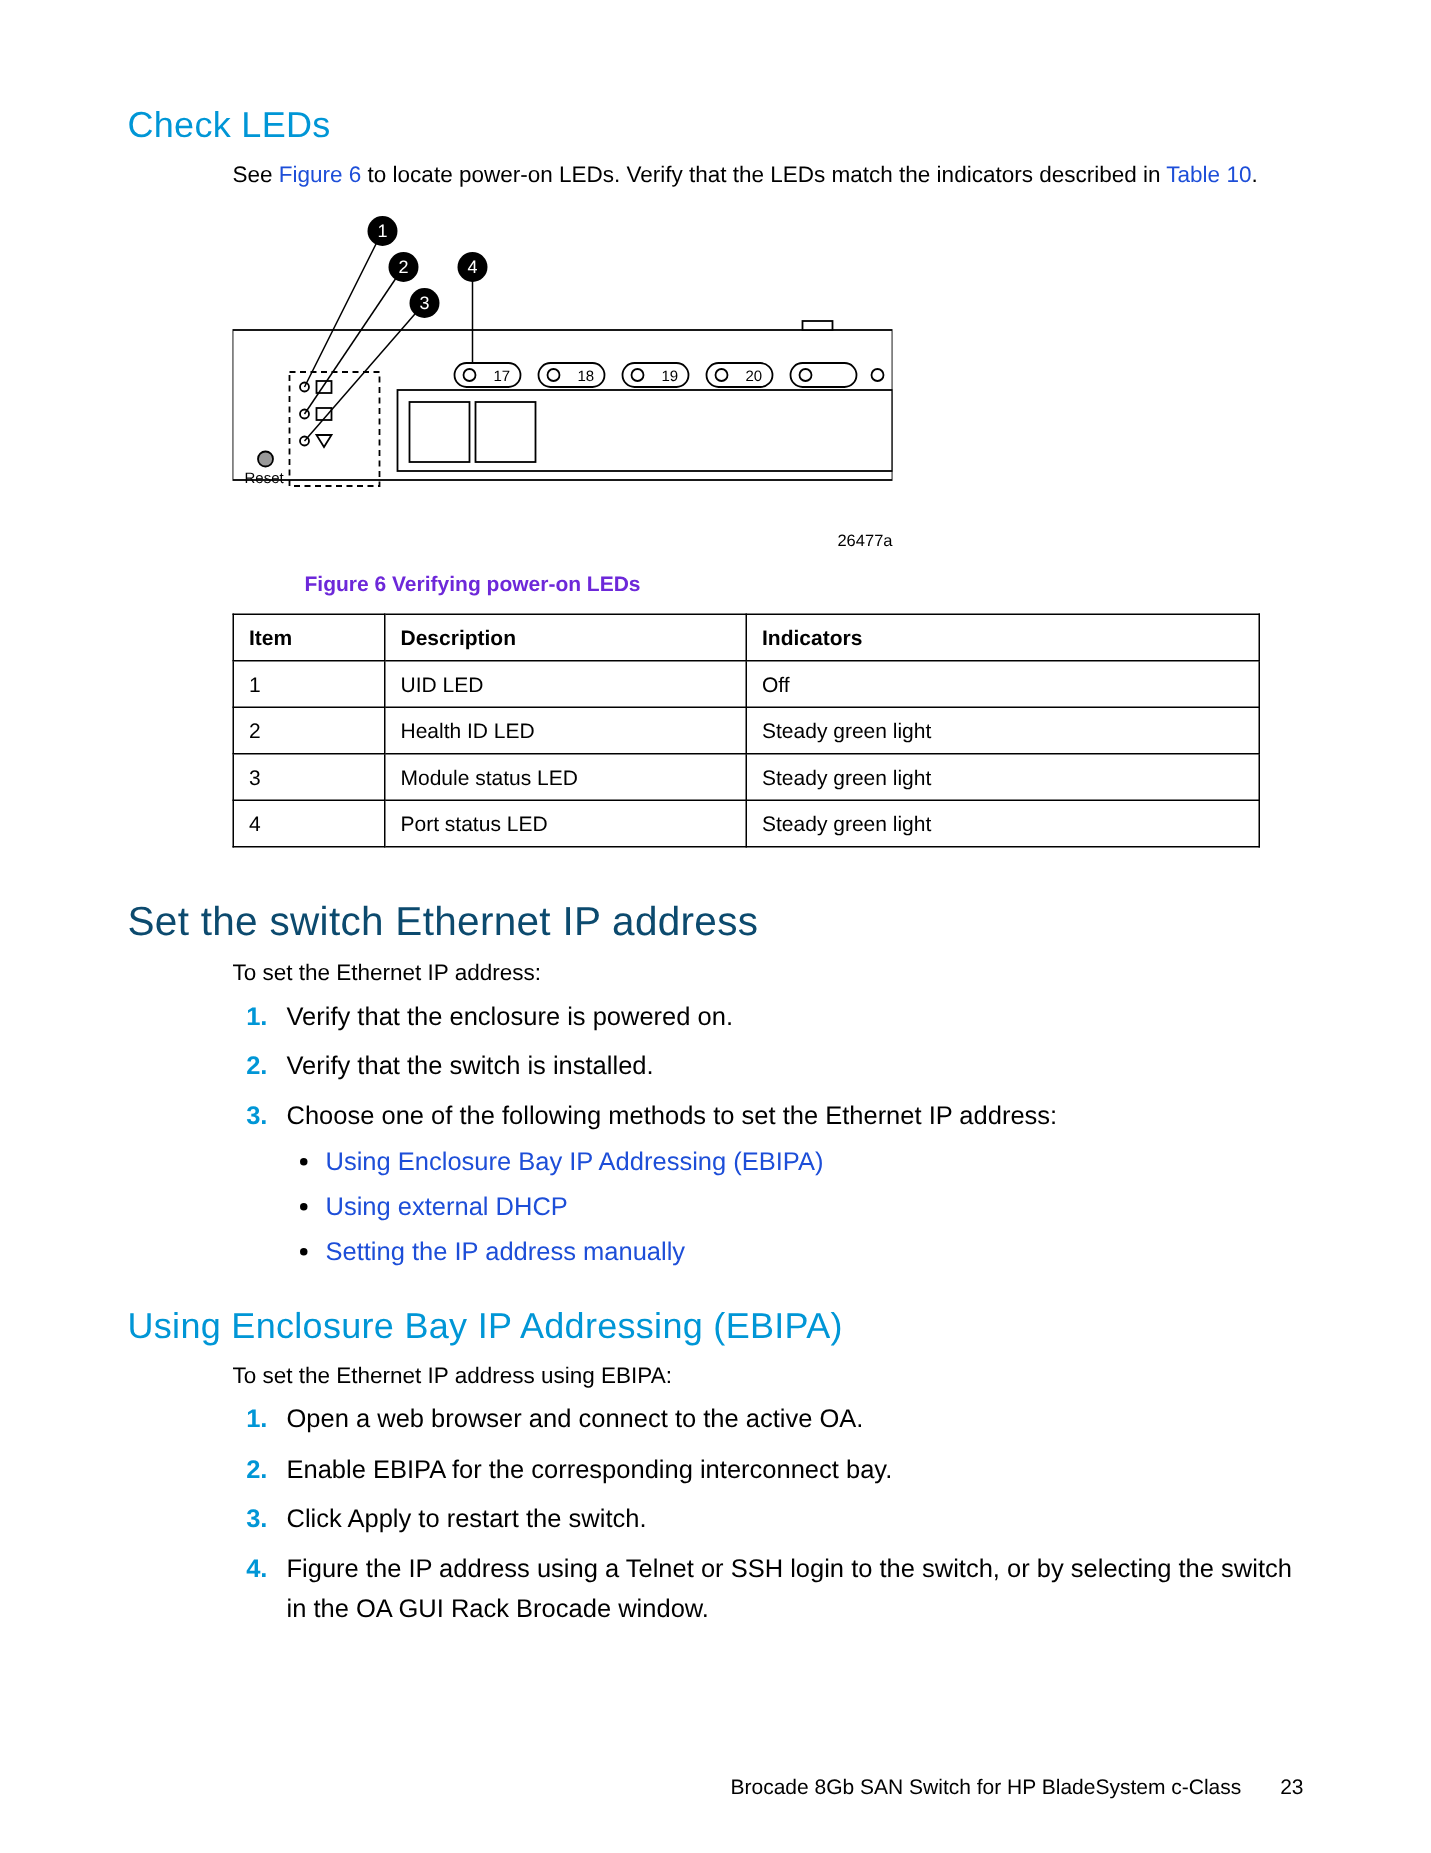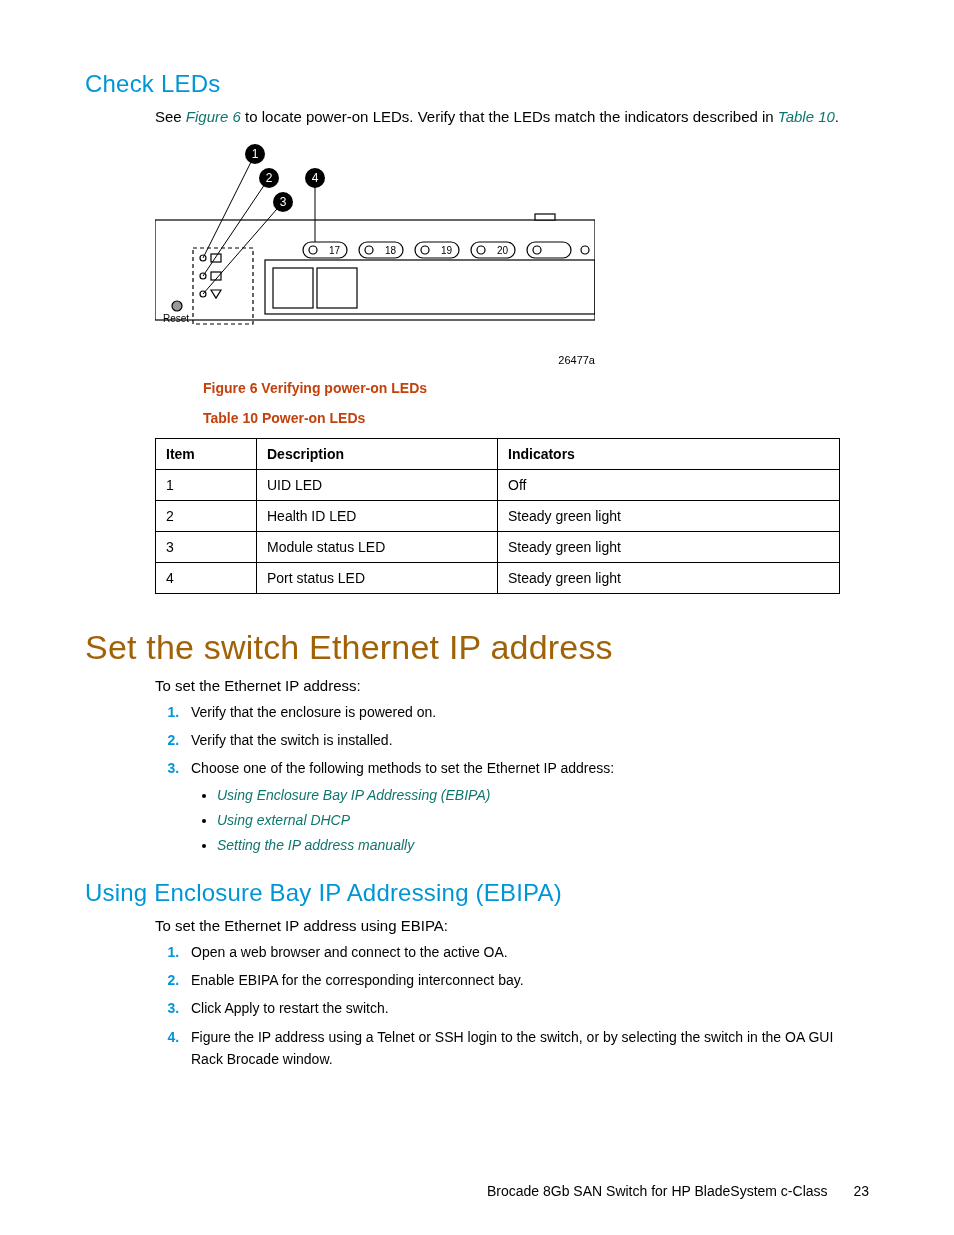--- a/index.html
+++ b/index.html
@@ -1,28 +1,28 @@
 <!DOCTYPE html>
 <html><head>
 <meta charset="utf-8">
 <style>
   @page { size: 954px 1235px; margin: 0; }
   html, body { margin: 0; padding: 0; width: 954px; height: 1235px; background: #fff; font-family: "Futura", "Century Gothic", "Trebuchet MS", Arial, sans-serif; color: #000; }
   .page { box-sizing: border-box; padding: 70px 85px 40px 85px; width: 954px; height: 1235px; position: relative; }
   .h2 { color: #0096d6; font-size: 24px; font-weight: 400; margin: 0 0 8px 0; letter-spacing: 0.2px; }
-  .h1 { color: #a16207; font-size: 34px; font-weight: 400; margin: 34px 0 8px 0; letter-spacing: 0.2px; }
+  .h1 { color: #0c4a6e; font-size: 27px; font-weight: 400; margin: 34px 0 8px 0; letter-spacing: 0.2px; }
   .body-indent { margin-left: 70px; font-size: 15px; line-height: 1.45; }
-  .link { color: #0f766e; font-style: italic; }
-  .caption { color: #c2410c; font-weight: 700; font-size: 14px; margin: 14px 0 12px 70px; padding-left: 48px; }
+  .link { color: #1d4ed8; }
+  .caption { color: #6d28d9; font-weight: 700; font-size: 14px; margin: 14px 0 12px 70px; padding-left: 48px; }
   table.grid { border-collapse: collapse; width: 685px; margin-left: 70px; font-size: 14px; }
   table.grid th, table.grid td { border: 1.5px solid #000; padding: 7px 10px; text-align: left; font-weight: 400; vertical-align: top; }
   table.grid th { font-weight: 700; }
   table.grid th.item, table.grid td.item { width: 80px; }
   table.grid th.desc, table.grid td.desc { width: 220px; }
-  ol.numlist { margin: 4px 0 0 70px; padding-left: 28px; font-size: 14px; line-height: 1.6; }
+  ol.numlist { margin: 4px 0 0 70px; padding-left: 28px; font-size: 17px; line-height: 1.6; }
   ol.numlist > li { padding-left: 8px; margin-bottom: 6px; }
   ol.numlist > li::marker { color: #0096d6; font-weight: 700; }
   ul.bullets { list-style: disc; margin: 4px 0 0 4px; padding-left: 22px; }
   ul.bullets li { color: #0096d6; margin-bottom: 3px; }
   ul.bullets li::marker { color: #000; }
   .bold { font-weight: 400; }
   .footer { position: absolute; bottom: 36px; right: 85px; font-size: 14px; text-align: right; }
   .footer .pg { margin-left: 22px; }
   .diagram-wrap { margin: 12px 0 0 70px; width: 440px; }
   .diagram-id { font-size: 11px; text-align: right; margin-top: 0px; }
@@ -96,21 +96,20 @@
         <circle cx="128" cy="62" r="10" fill="#000"></circle>
           <text x="128" y="66" font-size="12" fill="#fff" text-anchor="middle">3</text>
         <circle cx="160" cy="38" r="10" fill="#000"></circle>
           <text x="160" y="42" font-size="12" fill="#fff" text-anchor="middle">4</text>
       </g>
     </svg>
     <div class="diagram-id">26477a</div>
   </div>
 
   <div class="caption">Figure 6 Verifying power-on LEDs</div>
-  <div class="caption">Table 10 Power-on LEDs</div>
 
   <table class="grid">
     <tbody>
         <tr>
       <th class="item">Item</th>
       <th class="desc">Description</th>
       <th>Indicators</th>
     </tr>
     <tr>
       <td class="item">1</td>

